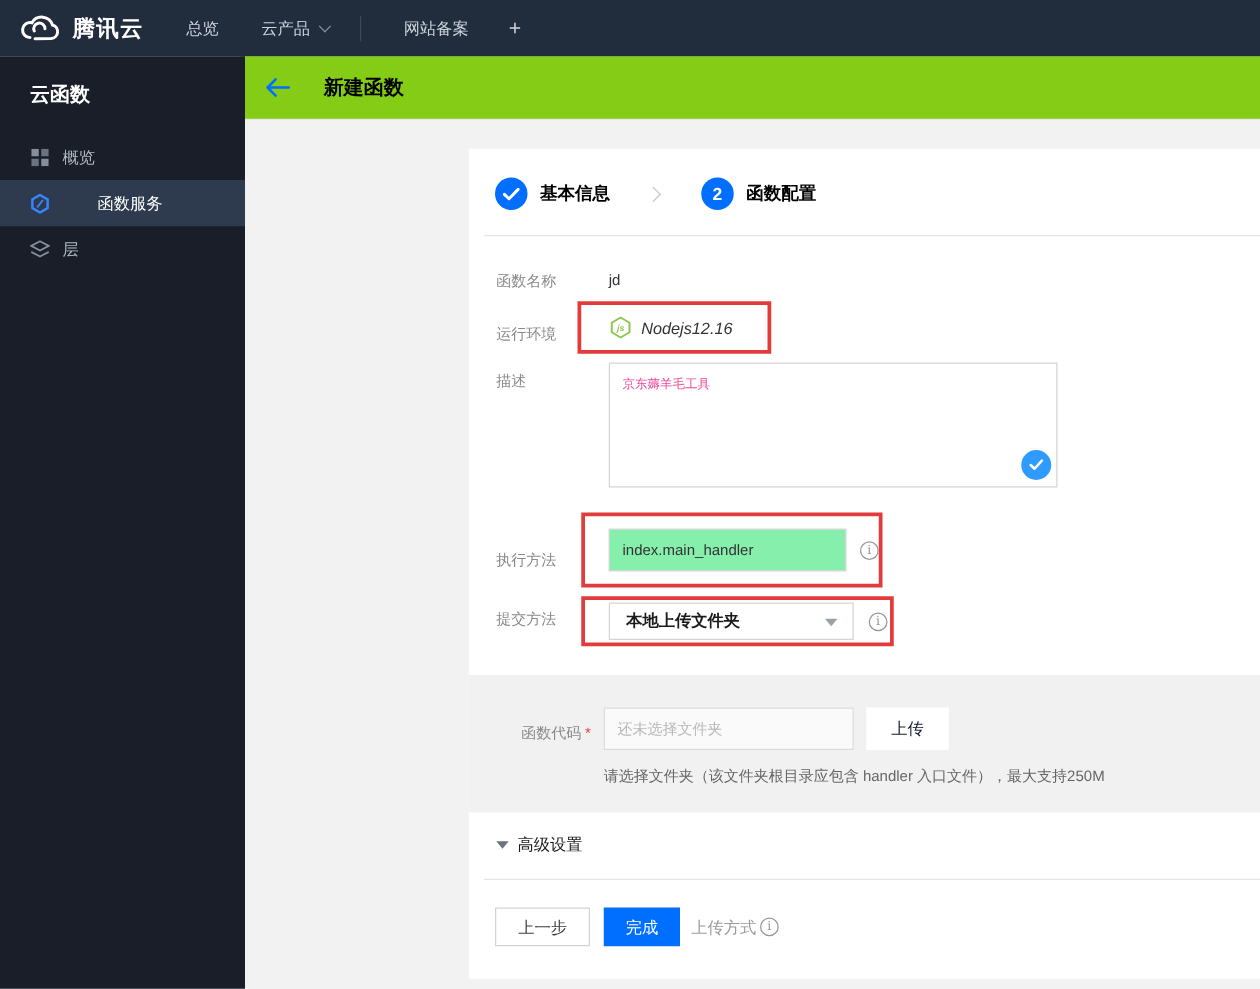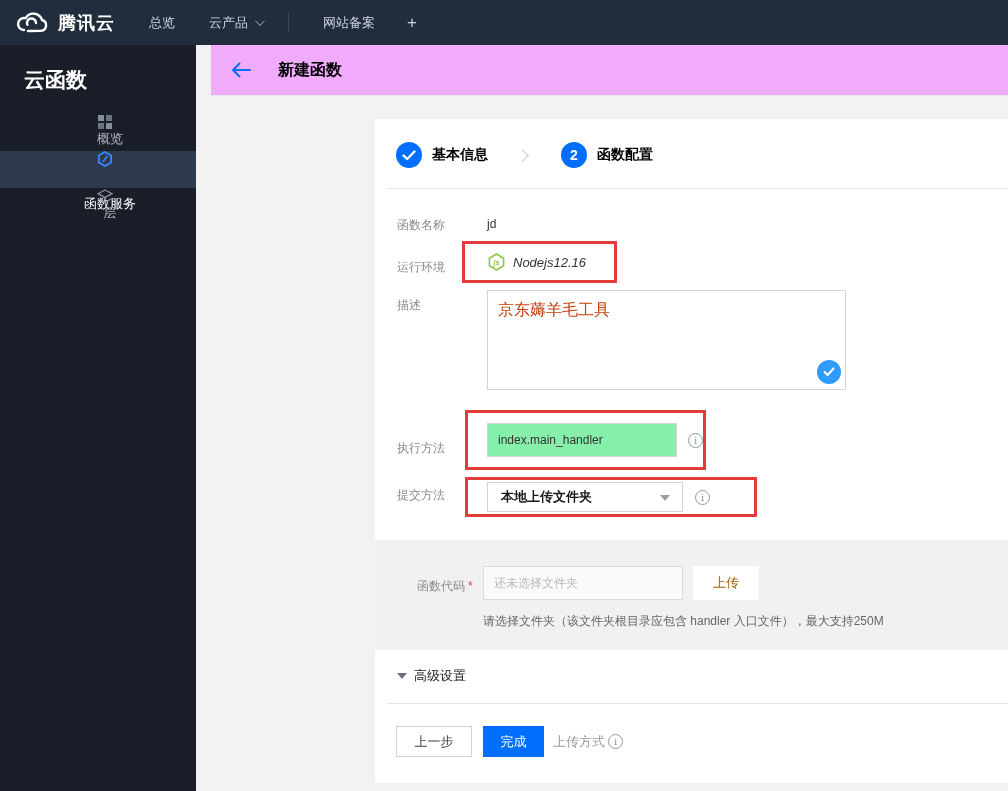--- a/index.html
+++ b/index.html
@@ -13,28 +13,28 @@
   .brand-name { color:#fff; font-size:18px; font-weight:bold; margin-left:8px; letter-spacing:1px; }
   .nav-item { color:#cdd3db; font-size:13px; margin-left:34px; cursor:pointer; display:flex; align-items:center; }
   .nav-caret { width:7px; height:7px; border-right:1px solid #8a93a0; border-bottom:1px solid #8a93a0;
     transform:rotate(45deg) translateY(-2px); margin-left:7px; }
   .nav-divider { width:1px; height:20px; background:#3d4757; margin-left:26px; }
   .nav-plus { font-size:17px; color:#cdd3db; margin-left:32px; cursor:pointer; }
 
   
   .sidebar { position:absolute; top:45px; left:0; width:196px; bottom:0;
     background:#191e28; z-index:20; }
-  .sidebar-title { color:#fff; font-size:21px; font-weight:bold; padding:21px 0 20px 24px; }
+  .sidebar-title { color:#fff; font-size:16px; font-weight:bold; padding:21px 0 20px 24px; }
   .side-item { height:37px; display:flex; align-items:center; padding-left:24px;
-    color:#b2b9c3; font-size:13px; cursor:pointer;flex-direction:column; }
+    color:#b2b9c3; font-size:13px; cursor:pointer; }
   .side-item .icon { width:16px; height:16px; margin-right:10px; display:flex; align-items:center; justify-content:center; }
   .side-item.selected { background:#2e3a4d; color:#fff;gap:28px; }
 
   
-  .main-header { position:absolute; left:211px; top:45px; right:0; height:51px; background:#f0abfc;
+  .main-header { position:absolute; left:192px; top:45px; right:0; height:51px; background:#84cc16;
     display:flex; align-items:center; z-index:10; border-bottom:1px solid #e8e8e8; }
   .back-btn { margin-left:19px; cursor:pointer; display:flex; align-items:center; }
   .page-title { font-size:16px; font-weight:bold; color:#000; margin-left:26px; }
 
   
   .content { position:absolute; left:196px; top:96px; right:0; bottom:0; background:#f2f2f2; }
   .card { position:absolute; left:179px; top:23px; right:0; height:664px; background:#fff; }
 
   .steps { position:absolute; top:23px; left:21px; display:flex; align-items:center; }
   .step-circle { width:26px; height:26px; border-radius:50%; background:#006eff; color:#fff;
@@ -46,21 +46,21 @@
 
   .form-label { position:absolute; left:22px; font-size:12px; color:#8a8a8a; }
   .plain-value { position:absolute; left:112px; font-size:12px; color:#333; }
 
   .red-box { position:absolute; border:3px solid #e23b3b; display:flex; align-items:center; }
 
   .runtime-inner { display:flex; align-items:center; margin-left:23px; }
   .runtime-text { font-size:13px; color:#333; margin-left:8px; }
 
   .desc-area { position:absolute; left:112px; top:171px; width:359px; height:100px;
-    border:1px solid #d5d5d5; background:#fff; font-size:16px; color:#c2410c; padding:9px 10px;
+    border:1px solid #d5d5d5; background:#fff; font-size:10px; color:#ec4899; padding:9px 10px;
     white-space:pre-wrap; }
   .desc-check { position:absolute; right:5px; bottom:5px; width:24px; height:24px; border-radius:50%;
     background:#2f9bff; display:flex; align-items:center; justify-content:center; }
   .hint { position:absolute; font-size:12px; color:#9a9a9a; }
 
   .text-input { border:1px solid #d5d5d5; background:#86efac; font-size:12px; color:#333;
     padding:0 10px; height:34px; width:195px; outline:none;
     font-family:"Liberation Sans","DejaVu Sans",sans-serif; }
   .info-icon { width:15px; height:15px; border:1px solid #979797; border-radius:50%;
     color:#979797; font-size:10px; display:inline-flex; align-items:center; justify-content:center;
@@ -72,21 +72,21 @@
   .caret-down { position:absolute; right:12px; top:50%; margin-top:-2px;
     border-left:5px solid transparent; border-right:5px solid transparent; border-top:6px solid #9aa0a6; }
 
   .gray-band { position:absolute; left:0; right:0; top:421px; height:110px; background:#f1f1f1; }
   .req { color:#e54545; margin-left:3px; }
   .code-input { position:absolute; left:108px; top:26px; width:200px; height:34px;
     border:1px solid #dcdcdc; background:#fafafa; font-size:12px; color:#333; padding:0 10px; outline:none;
     font-family:"Liberation Sans","DejaVu Sans",sans-serif; }
   .code-input::placeholder { color:#b9b9b9; }
   .upload-btn { position:absolute; left:318px; top:26px; width:66px; height:34px; background:#fff;
-    border:none; font-size:13px; color:#a16207; cursor:pointer;
+    border:none; font-size:13px; color:#0f172a; cursor:pointer;
     font-family:"Liberation Sans","DejaVu Sans",sans-serif; }
 
   .advanced { position:absolute; top:548px; left:22px; display:flex; align-items:center; cursor:pointer; }
   .adv-triangle { border-left:5px solid transparent; border-right:5px solid transparent;
     border-top:6px solid #6b7380; margin-right:7px; }
   .adv-label { font-size:13px; color:#1a1a1a; }
 
   .footer-row { position:absolute; top:607px; left:21px; display:flex; align-items:center; }
   .btn-prev { width:76px; height:31px; background:#fff; border:1px solid #d3d3d3; color:#3c3c3c;
     font-size:13px; cursor:pointer; font-family:"Liberation Sans","DejaVu Sans",sans-serif; }
@@ -205,21 +205,21 @@
       </svg>
     </span>
 
     <span class="form-label" style="top:321px;">执行方法</span>
     <div class="red-box" style="left:90px; top:291px; width:241px; height:60px;">
       <input class="text-input" style="margin-left: 19px;" value="index.main_handler">
       <span class="info-icon" style="margin-left:11px;">i</span>
     </div>
 
     <span class="form-label" style="top:368px;">提交方法</span>
-    <div class="red-box" style="left:90px; top:358px; width:292px; height:40px;">
+    <div class="red-box" style="left:90px; top:358px; width:250px; height:40px;">
       <span class="select-box" style="margin-left:19px; width:196px;">
         <span class="select-text">本地上传文件夹</span>
         <span class="caret-down"></span>
       </span>
       <span class="info-icon" style="margin-left:12px;">i</span>
     </div>
 
     <div class="gray-band">
       <span class="form-label" style="left:42px; top:38px; color:#8a8a8a;"><span>函数代码</span><span class="req">*</span></span>
       <input class="code-input" disabled="" placeholder="还未选择文件夹" style="">

